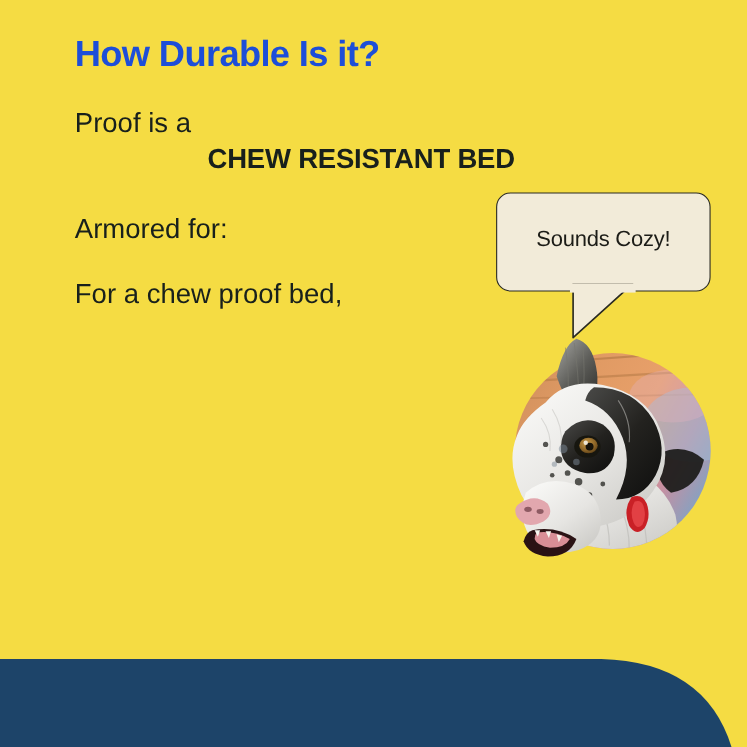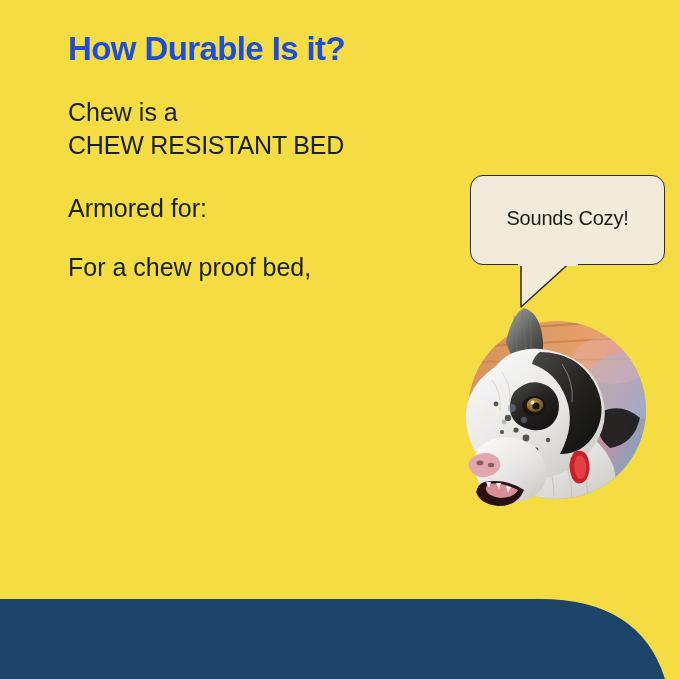--- a/index.html
+++ b/index.html
@@ -42,22 +42,23 @@
   .para {
     font-size: 25px;
     color: #18201C;
     line-height: 1.32;
     margin: 0;
     font-weight: normal;
   }
   .para.tight { line-height: 1.28; }
 
   .bold-line {
-    font-weight: normal;
+    font-weight: bold;
     letter-spacing: -0.2px;
+    text-align: right;
   }
 
   .block-gap-1 { height: 30px; }
   .block-gap-2 { height: 26px; }
 
   ul.bullets {
     list-style: none;
     margin: 0;
     padding: 0;
   }
@@ -75,21 +76,21 @@
     top: -1px;
     font-size: 24px;
     color: #18201C;
   }
   .u { text-decoration: underline; text-underline-offset: 2px; }
   .b { font-weight: normal; }
 
   
   .bubble {
     position: absolute;
-    left: 470px;
+    left: 451px;
     top: 175px;
     width: 195px;
     height: 90px;
     background: #F2EBD9;
     border: 1.5px solid #2A2A22;
     border-radius: 13px;
     box-sizing: border-box;
     z-index: 6;
   }
   .bubble-text {
@@ -133,21 +134,21 @@
 </style>
 </head>
 <body>
 
 <div class="canvas">
 
   <div class="text-col">
 
     <h1 class="headline">How Durable Is it?</h1>
 
-    <p class="para">Chew is a</p>
+    <p class="para">Proof is a</p>
     <p class="para bold-line">CHEW RESISTANT BED</p>
 
     <div class="block-gap-1"></div>
 
     <p class="para">Armored for:</p>
 
 
     <div class="block-gap-2"></div>
 
     <p class="para tight"><span>For a </span><span class="b">chew proof bed</span><span>,</span></p>

